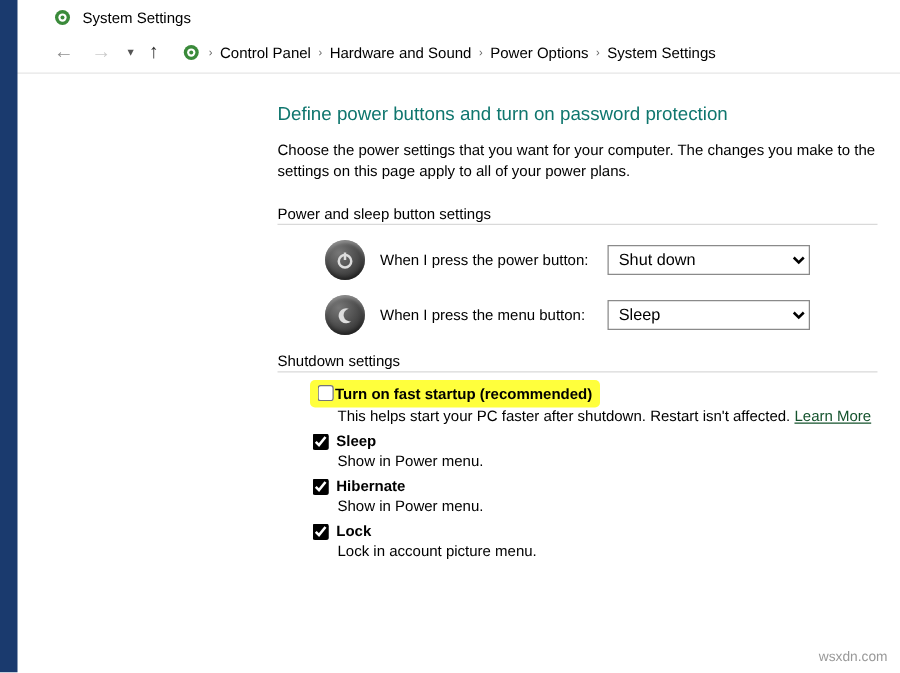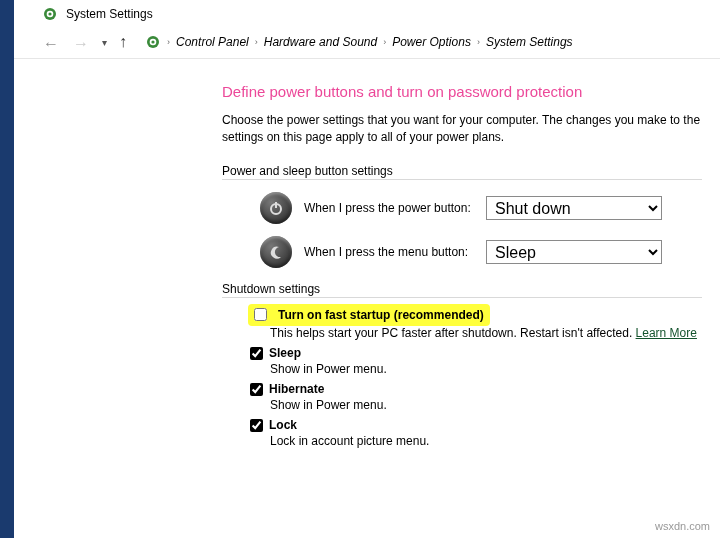--- a/index.html
+++ b/index.html
@@ -54,34 +54,34 @@
     .nav-arrow.fwd.disabled { color: #aaa; }
     .chev-down { font-size: 10px; color: #555; }
     .up-arrow { font-size: 16px; color: #333; }
     .breadcrumb {
       display: flex;
       align-items: center;
       gap: 6px;
       padding: 2px 6px;
       font-size: 12px;
     }
-    .breadcrumb a { color: #000; text-decoration: none; font-style: italic; }
+    .breadcrumb a { color: #000; text-decoration: none; }
     .breadcrumb .bc-icon { width:16px; height:16px; }
     .content {
       padding: 24px 0 0 222px;
     }
     h1.page-title {
       margin: 0 0 12px 0;
       font-size: 15px;
       font-weight: 400;
       color: #0a6a3a;
       color: #0a6f2f;
       color: #126f3a;
     }
-    h1.page-title { color: #ec4899; }
+    h1.page-title { color: #0f766e; }
     .page-desc {
       font-size: 12px;
       margin: 0 0 18px 0;
       line-height: 1.4;
     }
     .section-header {
       font-size: 12px;
       margin: 0 0 8px 0;
       padding-bottom: 1px;
       border-bottom: 1px solid #d9d9d9;
@@ -100,23 +100,23 @@
       background: radial-gradient(circle at 35% 32%, #777, #222);
       box-shadow: inset 0 -2px 4px rgba(0,0,0,.5), inset 0 2px 3px rgba(255,255,255,.4);
       display: flex;
       align-items: center;
       justify-content: center;
       color: #ddd;
     }
     .round-icon svg { width: 16px; height: 16px; }
     .btn-label { font-size: 12px; width: 170px; }
     select.combo {
-      width: 176px;
+      width: 162px;
       height: 24px;
-      font-size: 16px;
+      font-size: 13px;
       background: #fff;
       border: 1px solid #8a8a8a;
       padding: 2px 4px;
     }
     .shutdown-list {
       margin: 6px 0 0 28px;
     }
     .sd-item {
       margin: 4px 0 6px 0;
     }
@@ -130,21 +130,21 @@
       accent-color: #000;
     }
     .sd-label { font-weight: 700; font-size: 12px; }
     .sd-sub {
       font-size: 12px;
       margin: 2px 0 0 20px;
     }
     .highlight {
       display: inline-flex;
       align-items: center;
-      gap: 11px;
+      gap: 1px;
       background: #ffff3c;
       padding: 2px 4px 2px 4px;
       border-radius: 2px;
       box-shadow: 0 0 0 2px #ffff3c;
     }
     a.link { color: #14532d; text-decoration: underline; }
     .watermark {
       position: absolute;
       right: 10px;
       bottom: 6px;

